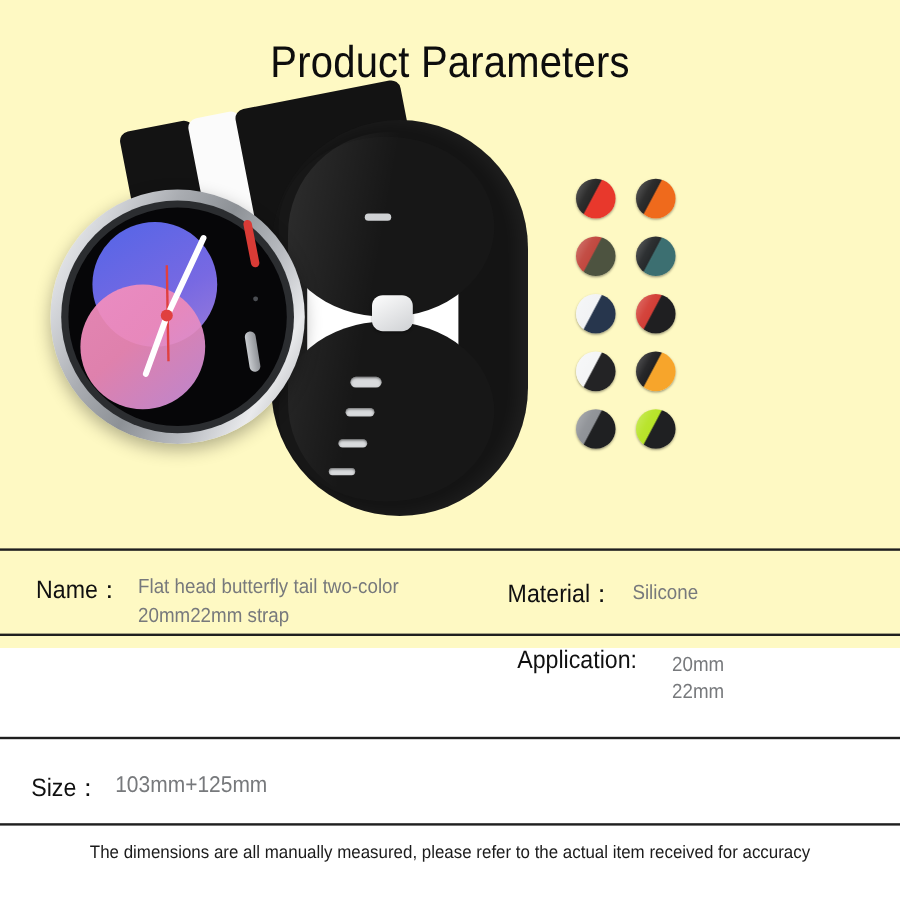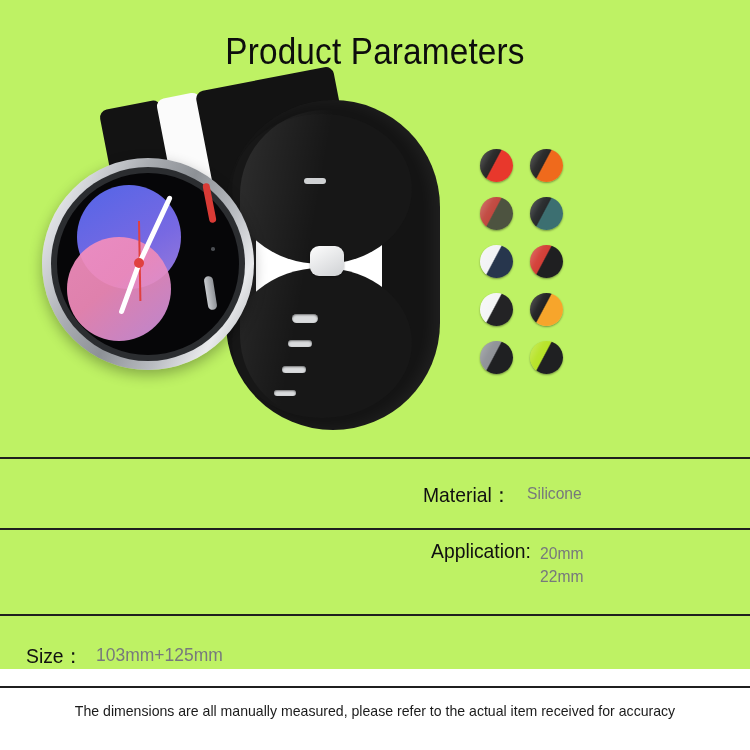--- a/index.html
+++ b/index.html
@@ -2,21 +2,21 @@
 <html><head>
 <meta charset="utf-8">
 <style>
   * { margin:0; padding:0; box-sizing:border-box; }
   html, body {
     width:750px; height:750px;
     background:#ffffff;
     font-family:"Liberation Sans", sans-serif;
     overflow:hidden;
   }
-  .page { position:relative; width:750px; height:669px; background:#bef264; }
+  .page { position:relative; width:750px; height:540px; background:#fef9c3; }
 
   
   .title {
     position:absolute; top:30px; left:0; width:750px;
     text-align:center;
     font-size:37px;
     line-height:44px;
     font-weight:400;
     color:#0d0d0d;
     letter-spacing:0.2px;
@@ -220,21 +220,21 @@
   .cell { position:absolute; display:flex; align-items:flex-start; }
 
   .c-name   { left:30px;  top:477px; }
   .c-weight { left:26px;  top:540px; }
   .c-size   { left:26px;  top:642px;text-align:center; }
   .c-mat    { left:423px; top:481px; }
   .c-app    { left:431px; top:539px; }
 
   .c-name .val-wrap { margin-left:8px; line-height:24px; }
   .c-mat  .val { margin-left:8px; position:relative; top:3px; }
-  .c-app  .val-wrap { margin-left:0; line-height:23px; position:relative; top:3px; }
+  .c-app  .val-wrap { margin-left:20px; line-height:23px; position:relative; top:3px; }
   .c-size .val { margin-left:8px; position:relative; top:2px; font-size:19px; }
   .c-weight .val { margin-left:2px; position:relative; top:7px; }
 
   .footer {
     position:absolute; left:0; top:702px; width:750px;
     text-align:center;
     font-size:15px;
     color:#1b1b1b;
     transform:scaleX(0.94);
   }
@@ -343,20 +343,27 @@
           <div class="gloss"></div>
         </div>
       </div>
   </div>
 
   <div class="rule r1"></div>
   <div class="rule r2"></div>
   <div class="rule r3"></div>
   <div class="rule r4"></div>
 
+  <div class="cell c-name">
+    <span class="lbl">Name：</span>
+    <span class="val-wrap">
+      <div class="val">Flat head butterfly tail two-color</div>
+      <div class="val">20mm22mm strap</div>
+    </span>
+  </div>
 
   <div class="cell c-mat">
     <span class="lbl">Material：</span>
     <span class="val">Silicone</span>
   </div>
 
 
   <div class="cell c-app">
     <span class="lbl">Application:</span>
     <span class="val-wrap">

